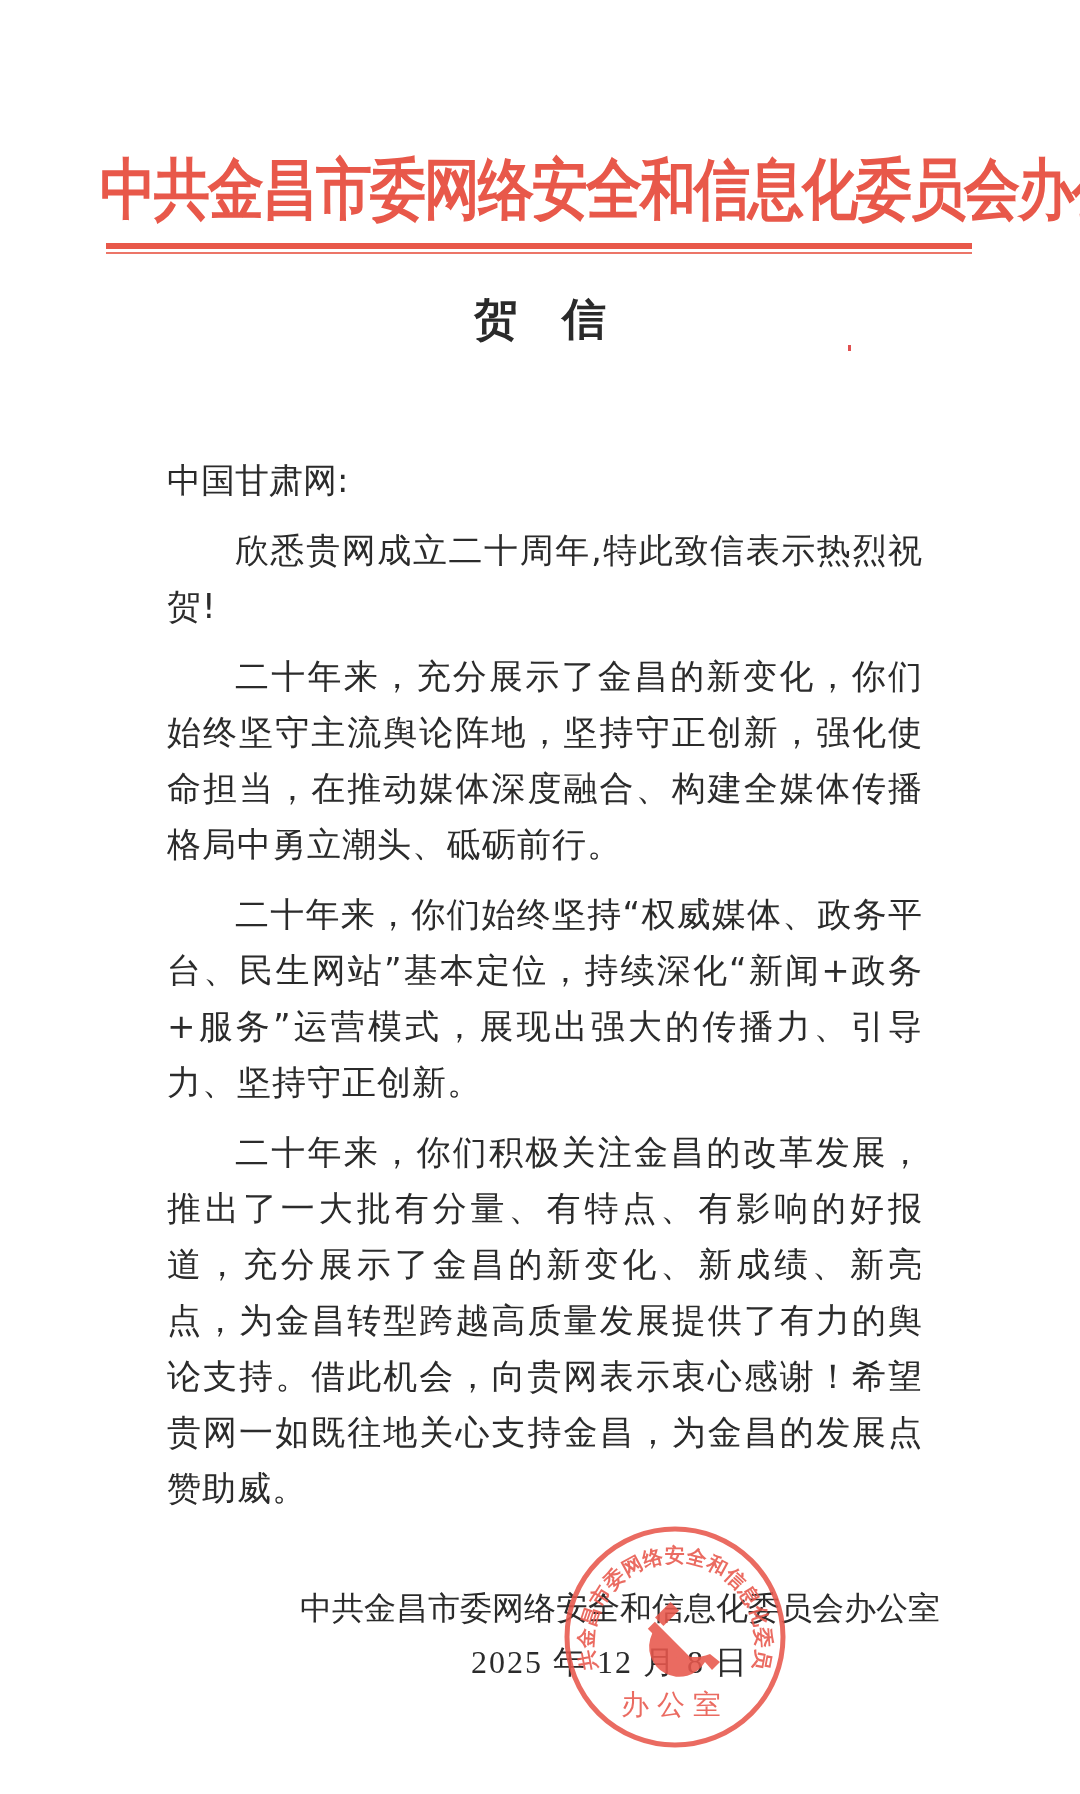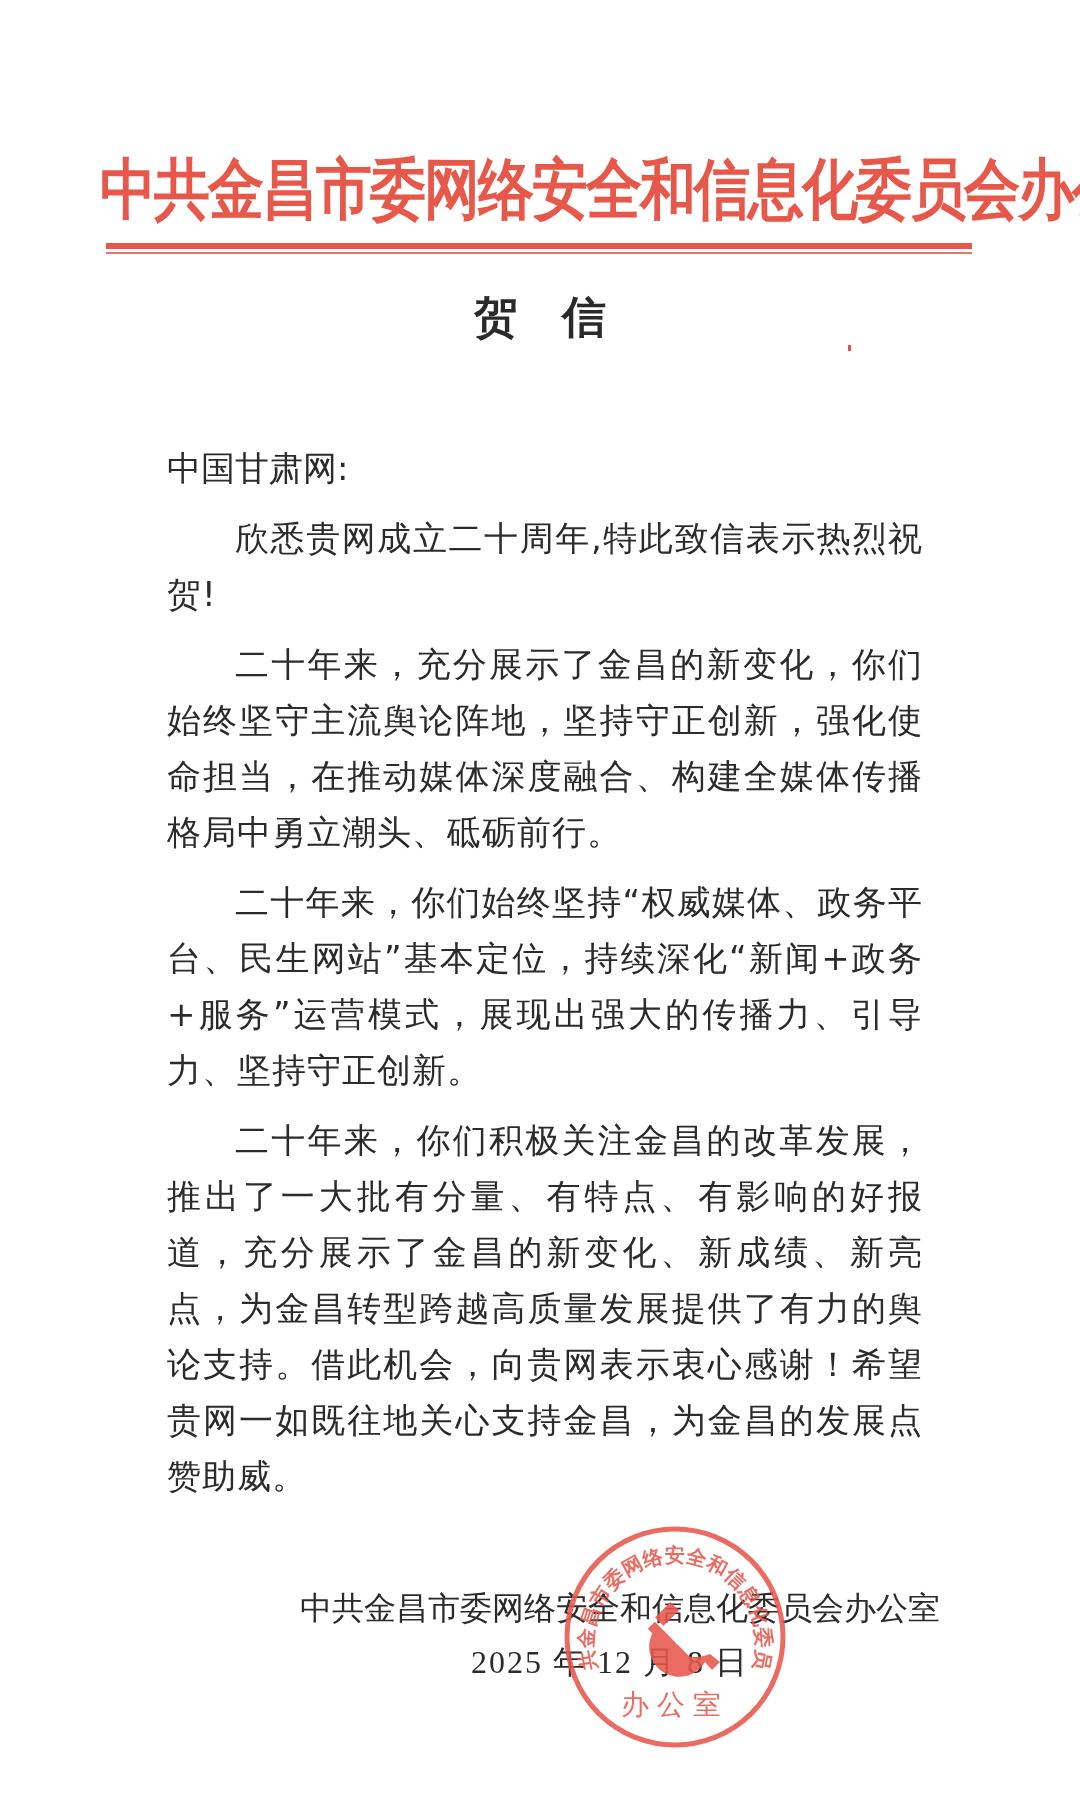--- a/index.html
+++ b/index.html
@@ -9,29 +9,29 @@
     position: absolute; left: 100px; top: 148px; width: 880px; height: 80px;
     color: #e8584a; font-family: "DejaVu Serif", "Liberation Serif", serif;
     font-size: 56px; font-weight: bold; line-height: 80px; text-align: center;
     letter-spacing: -2px; transform: scaleY(1.18); transform-origin: center;
     white-space: nowrap;
   }
   .rule-thick { position: absolute; left: 106px; top: 243px; width: 866px; height: 6px; background: #e8584a; }
   .rule-thin { position: absolute; left: 106px; top: 252px; width: 866px; height: 2px; background: #ec7568; }
   .doc-title {
     position: absolute; left: 0; top: 290px; width: 1080px; text-align: center;
-    font-family: Liberation Mono, monospace; font-weight: bold;
+    font-family: Liberation Serif, serif; font-weight: bold;
     font-size: 44px; line-height: 60px; color: #2a2a2a; letter-spacing: 44px; padding-left: 44px; box-sizing: border-box;
   }
   .body-text {
     position: absolute; left: 167px; top: 440px; width: 756px;
     font-family: "DejaVu Sans", "Liberation Sans", sans-serif;
     font-size: 34px; line-height: 56px; color: #2b2b2b;
   }
-  .salutation { margin: 0 0 14px 0; }
+  .salutation { margin: 12px 0 14px 0; }
   .para { margin: 0 0 14px 0; text-indent: 68px; text-align: justify; letter-spacing: 1px; }
   .signature {
     position: absolute; left: 250px; top: 1586px; width: 690px; text-align: right;
     font-family: "DejaVu Sans", "Liberation Sans", sans-serif;
     font-size: 32px; line-height: 44px; color: #2b2b2b; z-index: 1;
   }
   .date {
     position: absolute; left: 460px; top: 1640px; width: 300px; text-align: center;
     font-family: "Liberation Serif", "DejaVu Serif", serif;
     font-size: 32px; line-height: 44px; color: #2b2b2b; z-index: 1; letter-spacing: 2px;

